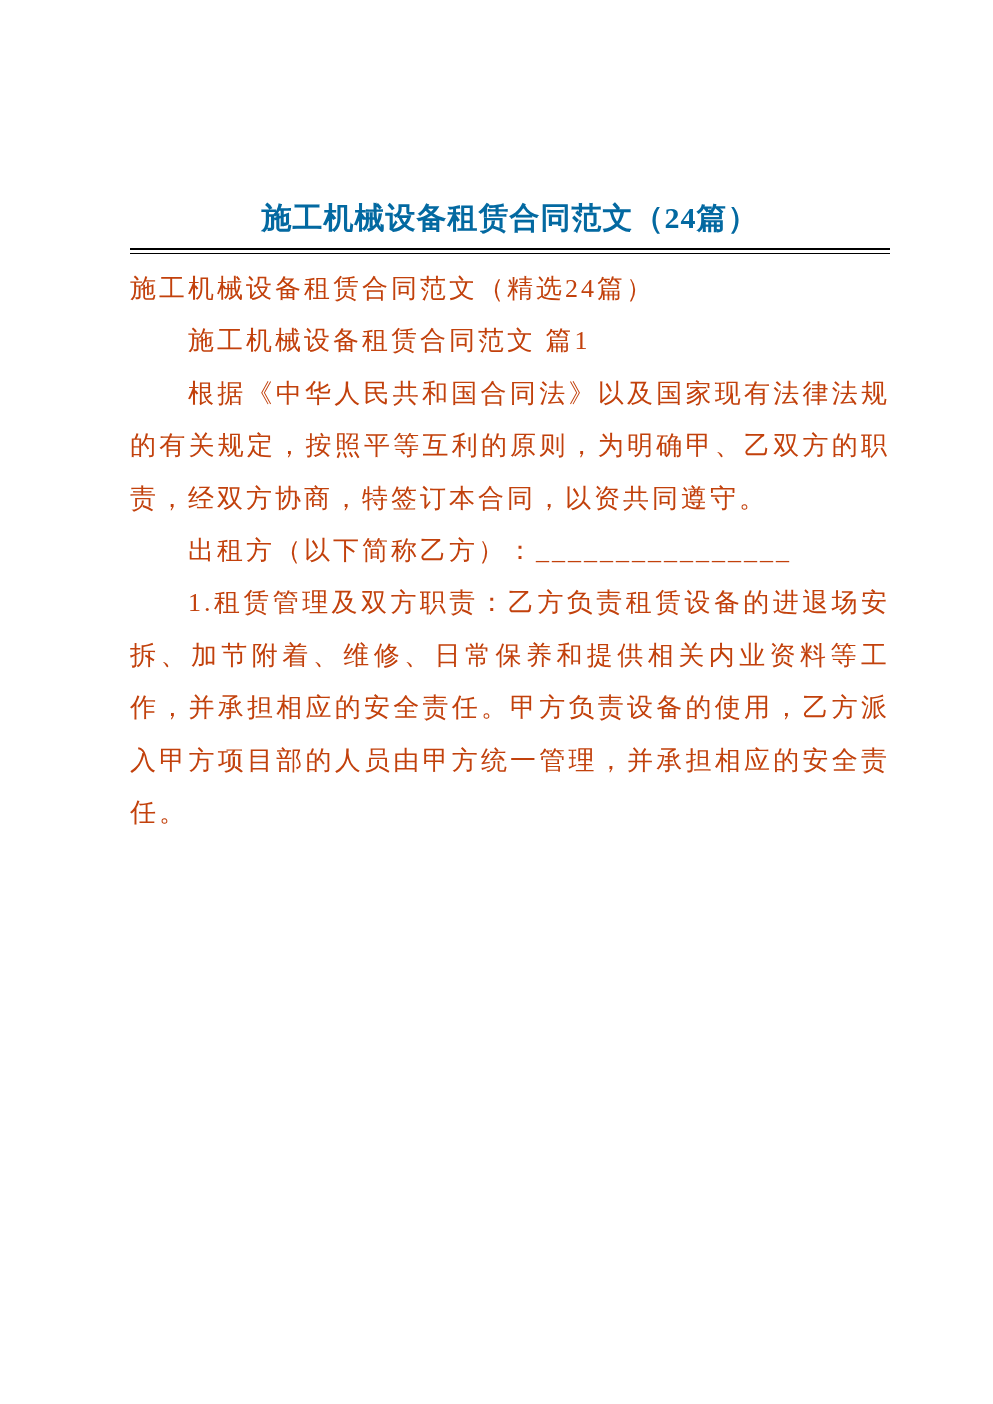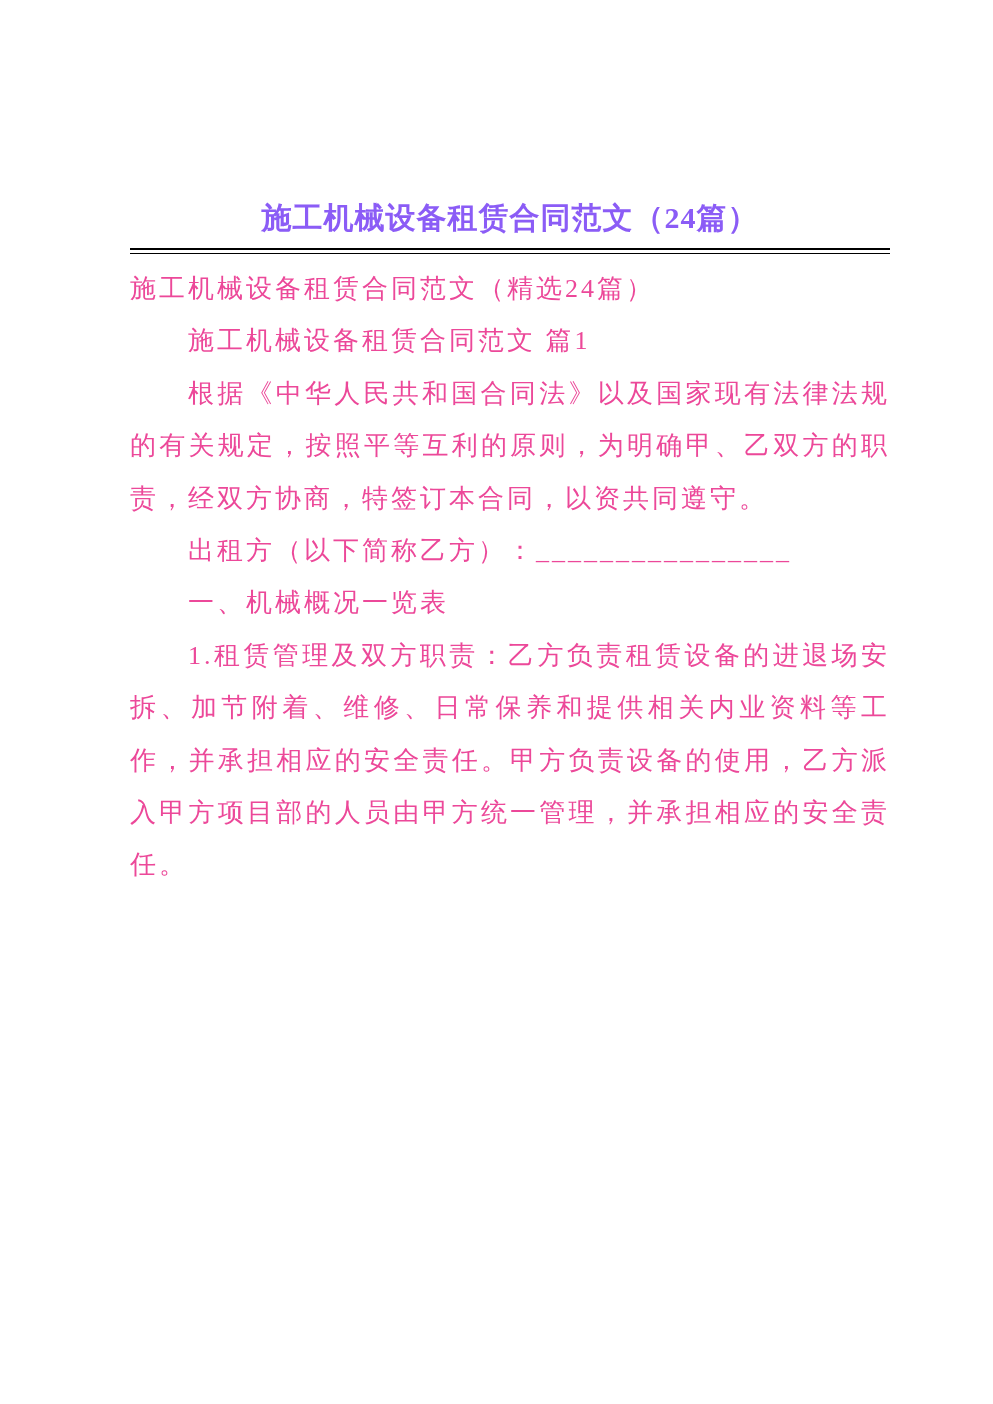--- a/index.html
+++ b/index.html
@@ -19,53 +19,52 @@
     color: #1c1c1c;
   }
   .doc-title {
     margin: 0;
     padding-top: 201px;
     font-size: 30px;
     line-height: 34px;
     font-weight: 700;
     letter-spacing: 1px;
     text-align: center;
-    color: #8b5cf6;
+    color: #0369a1;
     white-space: nowrap;
   }
   .double-rule {
     margin-top: 13px;
     height: 3px;
     border-top: 2px solid #000000;
     border-bottom: 1px solid #000000;
   }
   .doc-body {
     margin-top: 9px;
   }
   .para {
     margin: 0;
     font-size: 26px;
     line-height: 52.4px;
     letter-spacing: 3px;
     text-align: justify;
     font-weight: 400;
-    color: #ec4899;
+    color: #c2410c;
     word-break: break-all;
   }
   .para.indent {
     text-indent: 58px;
   }
 </style>
 </head>
 <body>
 
 <div class="page">
   <h1 class="doc-title">施工机械设备租赁合同范文（24篇）</h1>
   <div class="double-rule"></div>
   <div class="doc-body">
       <p class="para">施工机械设备租赁合同范文（精选24篇）</p>
       <p class="para indent">施工机械设备租赁合同范文 篇1</p>
       <p class="para indent">根据《中华人民共和国合同法》以及国家现有法律法规的有关规定，按照平等互利的原则，为明确甲、乙双方的职责，经双方协商，特签订本合同，以资共同遵守。</p>
       <p class="para indent">出租方（以下简称乙方）：________________</p>
-      <p class="para indent">一、机械概况一览表</p>
       <p class="para indent">1.租赁管理及双方职责：乙方负责租赁设备的进退场安拆、加节附着、维修、日常保养和提供相关内业资料等工作，并承担相应的安全责任。甲方负责设备的使用，乙方派入甲方项目部的人员由甲方统一管理，并承担相应的安全责任。</p>
     </div>
 </div>
 
 </body></html>

